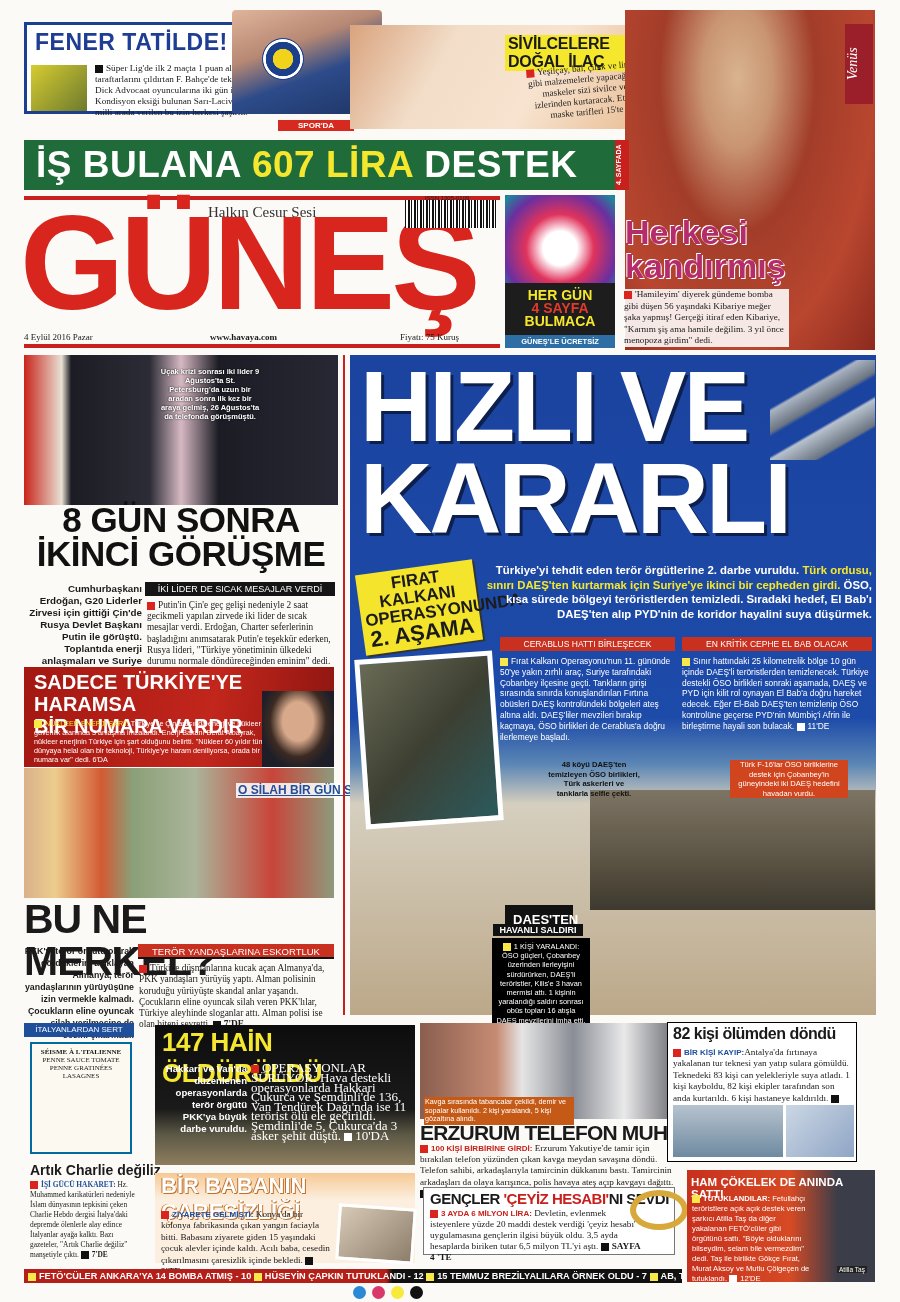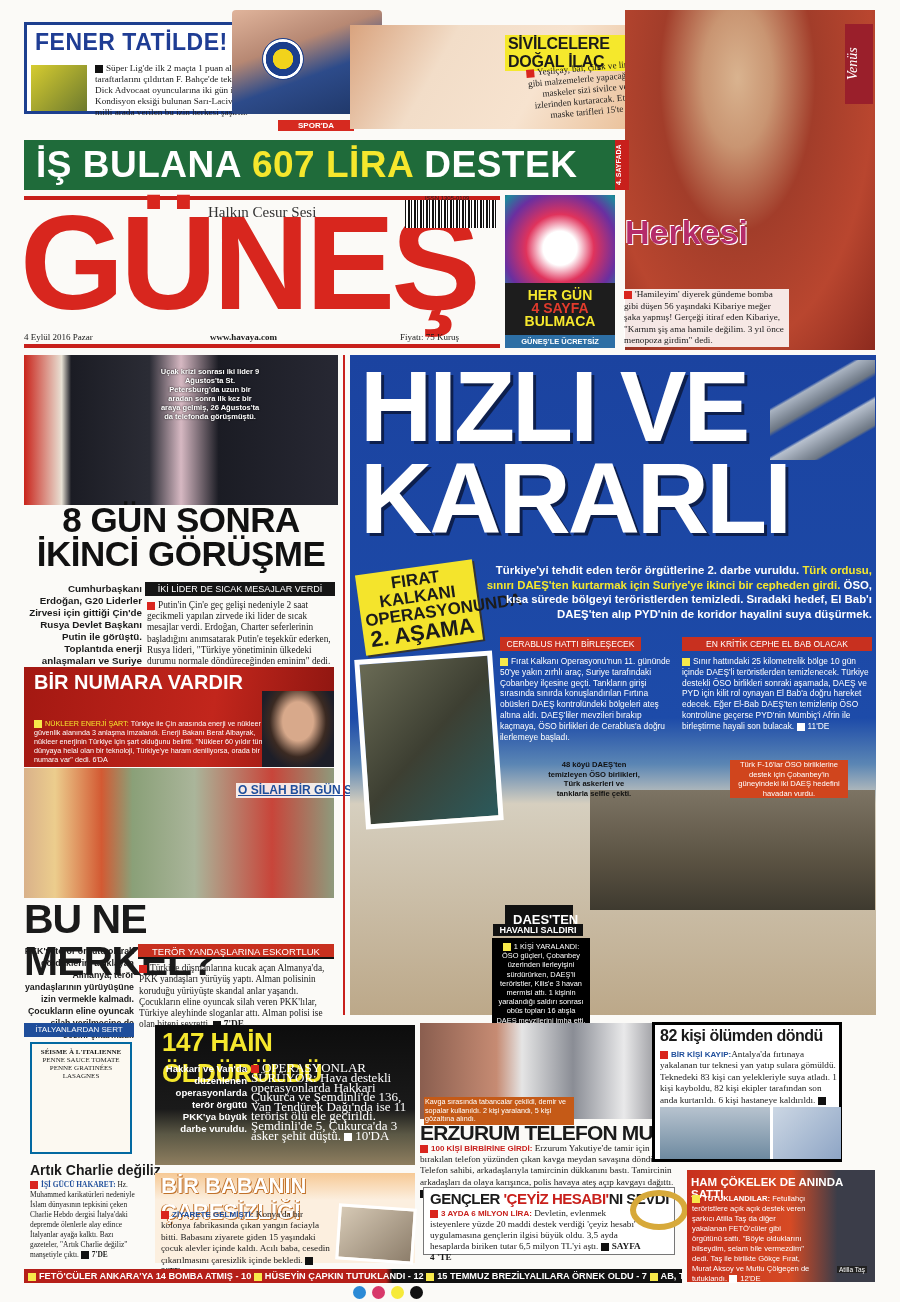--- a/index.html
+++ b/index.html
@@ -62,21 +62,21 @@
 #teror-bar{left:138px;top:944px;width:196px;height:15px;background:#c8301f;color:#fff;font-size:9.5px;text-align:center;font-family:"Liberation Sans",sans-serif;line-height:15px;border-bottom:2px solid #111}
 #teror-text{left:139px;top:963px;width:195px;font-size:9.3px;line-height:11.3px}
 #rule-left{left:343px;top:355px;width:2px;height:660px;background:#c8201c}
 
 #main-bg{left:350px;top:355px;width:526px;height:660px;background:linear-gradient(180deg,#1b43a0 0%,#1d4ba9 55%,#5b86b4 62%,#d6cfbf 68%,#bca889 100%)}
 #h-hizli{left:360px;top:360px;width:470px;font-family:"Liberation Sans",sans-serif;font-weight:900;font-size:100px;line-height:92px;color:#fff;letter-spacing:-3px;text-shadow:3px 3px 0 #0d1f4d}
 #jets{left:770px;top:360px;width:105px;height:100px;background:linear-gradient(150deg,transparent 30%,#a9b3c1 32%,#6c7683 45%,transparent 48%,transparent 60%,#b7c0cd 62%,#6c7683 78%,transparent 80%)}
 #firat{left:360px;top:567px;width:118px;background:#f4e42c;font-family:"Liberation Sans",sans-serif;font-weight:900;font-size:17px;line-height:17px;color:#1b1b1b;transform:rotate(-8deg);padding:4px;text-align:center;box-shadow:2px 2px 0 #333}
 #lead{left:480px;top:563px;width:392px;font-family:"Liberation Sans",sans-serif;font-weight:bold;font-size:11.4px;line-height:14.5px;color:#fff;text-align:right}
 #lead .hl{color:#f5e72d}
-#cer-bar{left:500px;top:637px;width:141px;height:14px;background:#c8301f;color:#fff;font-size:8.5px;text-align:center;line-height:14px;font-family:"Liberation Sans",sans-serif}
+#cer-bar{left:500px;top:637px;width:175px;height:14px;background:#c8301f;color:#fff;font-size:8.5px;text-align:center;line-height:14px;font-family:"Liberation Sans",sans-serif}
 #kritik-bar{left:682px;top:637px;width:190px;height:14px;background:#c8301f;color:#fff;font-size:8.5px;text-align:center;line-height:14px;font-family:"Liberation Sans",sans-serif}
 #cer-text{left:500px;top:656px;width:175px;font-family:"Liberation Sans",sans-serif;font-size:8.4px;line-height:10.8px;color:#fff}
 #kritik-text{left:682px;top:656px;width:192px;font-family:"Liberation Sans",sans-serif;font-size:8.4px;line-height:10.8px;color:#fff}
 #selfie{left:360px;top:655px;width:138px;height:170px;background:linear-gradient(135deg,#6a6b55,#3d3f32 50%,#2b5a5c);border:5px solid #fff;transform:rotate(-4deg)}
 #selfie-cap{left:548px;top:760px;width:92px;font-family:"Liberation Sans",sans-serif;font-weight:bold;font-size:7.6px;line-height:9.5px;text-align:center;color:#111}
 #f16-cap{left:730px;top:760px;width:118px;font-family:"Liberation Sans",sans-serif;font-size:7.6px;line-height:9.5px;text-align:center;color:#fff;background:#d0451d}
 #tank{left:590px;top:790px;width:285px;height:120px;background:linear-gradient(180deg,#7d7464,#5a5242 60%,#3e3a2f)}
 #daes-title{left:505px;top:905px;width:68px;background:#111;color:#fff;font-family:"Liberation Sans",sans-serif;font-weight:bold;font-size:13px;line-height:14px;text-align:center;padding:8px}
 #daes-sub{left:493px;top:924px;width:90px;background:#111;color:#fff;font-family:"Liberation Sans",sans-serif;font-weight:bold;font-size:9px;line-height:12px;text-align:center}
 #daes-text{left:492px;top:938px;width:98px;font-family:"Liberation Sans",sans-serif;font-size:7.4px;line-height:9.2px;color:#fff;text-align:center;background:#000000;padding:4px}
@@ -95,21 +95,21 @@
 #baba-photo{left:182px;top:33px;width:78px;height:56px;background:linear-gradient(135deg,#d6c9b5,#8d7e6b);border:3px solid #fff;transform:rotate(4deg)}
 #erz-photo{left:420px;top:1023px;width:255px;height:96px;background:linear-gradient(90deg,#8a5e4f 0%,#c68b73 30%,#e5e5e5 40%,#8a8d95 60%,#e9e9ea 80%,#6e6f76 100%)}
 #erz-cap{left:424px;top:1097px;width:150px;background:#c55a17;color:#fff;font-family:"Liberation Sans",sans-serif;font-size:7.2px;line-height:8.6px;padding:1px}
 #erz-title{left:420px;top:1121px;font-family:"Liberation Sans",sans-serif;font-weight:900;font-size:21px;letter-spacing:-0.8px}
 #erz-text{left:420px;top:1143px;width:255px;font-size:9.2px;line-height:11.2px}
 #ceyiz-box{left:423px;top:1187px;width:252px;height:68px;border:1px solid #777;background:#fff}
 #ceyiz-title{left:6px;top:2px;font-family:"Liberation Sans",sans-serif;font-weight:900;font-size:15px;letter-spacing:-0.5px}
 #ceyiz-title .r{color:#c8201c}
 #ceyiz-text{left:6px;top:20px;width:212px;font-size:9.2px;line-height:11px}
 #rings{left:630px;top:1190px;width:58px;height:40px;border:6px solid #d7a93a;border-radius:50%}
-#sea-box{left:652px;top:1022px;width:190px;height:140px;border:3px solid #000000;background:#fff}
+#sea-box{left:667px;top:1022px;width:190px;height:140px;border:1px solid #000000;background:#fff}
 #sea-title{left:5px;top:2px;font-family:"Liberation Sans",sans-serif;font-weight:900;font-size:16px;letter-spacing:-0.5px}
 #sea-text{left:5px;top:24px;width:180px;font-size:9.2px;line-height:11.4px}
 #sea-photo{left:5px;top:82px;width:110px;height:52px;background:linear-gradient(180deg,#b7c3cf,#6e8aa0)}
 #sea-photo2{left:118px;top:82px;width:68px;height:52px;background:linear-gradient(135deg,#ccd7e4,#8ea5c5)}
 #ham-box{left:687px;top:1170px;width:188px;height:112px;background:linear-gradient(90deg,#c7301d,#d64a24 55%,#3b3d49 80%)}
 #ham-title{left:4px;top:6px;font-family:"Liberation Sans",sans-serif;font-weight:bold;font-size:11.5px;color:#fff}
 #ham-text{left:5px;top:24px;width:120px;font-family:"Liberation Sans",sans-serif;font-size:7.6px;line-height:10px;color:#fff}
 #ham-cap{left:150px;top:96px;font-size:6.5px;color:#fff;background:#222;padding:0 2px;font-family:"Liberation Sans",sans-serif}
 #ticker{left:24px;top:1269px;width:658px;height:14px;background:linear-gradient(90deg,#b51f19 0%,#b51f19 55%,#111 56%);color:#fff;font-family:"Liberation Sans",sans-serif;font-weight:bold;font-size:9.2px;line-height:14px;white-space:nowrap;overflow:hidden;padding-left:4px}
 .dot{width:13px;height:13px;border-radius:50%;top:1286px}
@@ -128,20 +128,21 @@
 
 <div id="sivilce" class="abs">
   <div id="sivilce-title" class="abs cond">SİVİLCELERE DOĞAL İLAÇ</div>
   <div id="sivilce-text" class="abs"><span class="sq"></span><span>Yeşilçay, bal, çilek ve limon gibi malzemelerle yapacağınız maskeler sizi sivilce ve izlerinden kurtaracak. Etkili maske tarifleri 15'te</span></div>
 </div>
 
 <div id="venus" class="abs"></div>
 <div id="venus-tag" class="abs">Venüs</div>
 <div id="herkesi" class="abs">
   <div>Herkesi</div>
+  <div>kandırmış</div>
 </div>
 <div id="herkesi-text" class="abs"><span class="sq"></span><span>'Hamileyim' diyerek gündeme bomba gibi düşen 56 yaşındaki Kibariye meğer şaka yapmış! Gerçeği itiraf eden Kibariye, "Karnım şiş ama hamile değilim. 3 yıl önce menopoza girdim" dedi.</span></div>
 
 <div id="banner" class="abs">
   <span>İŞ BULANA</span>
   <span class="yel">607 LİRA</span>
   <span>DESTEK</span>
 </div>
 <div id="banner-page" class="abs sans bold">4. SAYFADA</div>
 
@@ -168,20 +169,21 @@
 <div id="h-8gun" class="abs">
   <div>8 GÜN SONRA</div>
   <div>İKİNCİ GÖRÜŞME</div>
 </div>
 <div id="cum-text" class="abs">Cumhurbaşkanı Erdoğan, G20 Liderler Zirvesi için gittiği Çin'de Rusya Devlet Başkanı Putin ile görüştü. Toplantıda enerji anlaşmaları ve Suriye meselesi masaya yatırıldı.</div>
 <div id="iki-bar" class="abs cond">İKİ LİDER DE SICAK MESAJLAR VERDİ</div>
 <div id="iki-text" class="abs"><span class="sq"></span><span>Putin'in Çin'e geç gelişi nedeniyle 2 saat gecikmeli yapılan zirvede iki lider de sıcak mesajlar verdi. Erdoğan, Charter seferlerinin başladığını anımsatarak Putin'e teşekkür ederken, Rusya lideri, "Türkiye yönetiminin ülkedeki durumu normale döndüreceğinden eminim" dedi.</span> <span class="sq k"></span><b>12'DE</b></div>
 
 <div id="haram" class="abs">
   <div id="haram-title" class="abs">
+    <div>SADECE TÜRKİYE'YE HARAMSA</div>
     <div>BİR NUMARA VARDIR</div>
   </div>
   <div id="haram-text" class="abs"><span class="sq y"></span><span style="color:#f5e72d">NÜKLEER ENERJİ ŞART:</span> <span>Türkiye ile Çin arasında enerji ve nükleer güvenlik alanında 3 anlaşma imzalandı. Enerji Bakanı Berat Albayrak, nükleer enerjinin Türkiye için şart olduğunu belirtti. "Nükleer 60 yıldır tüm dünyaya helal olan bir teknoloji, Türkiye'ye haram deniliyorsa, orada bir numara var" dedi.</span> <span>6'DA</span></div>
   <div id="albayrak" class="abs"></div>
 </div>
 
 <div id="merkel-photo" class="abs"></div>
 <div id="silah" class="abs">O SİLAH BİR GÜN SİZE DE DÖNER!</div>
 <div id="h-merkel" class="abs">BU NE MERKEL?</div>
 <div id="pkk-text" class="abs">PKK'yı terör örgütü olarak gördüklerini açıklayan Almanya, terör yandaşlarının yürüyüşüne izin vermekle kalmadı. Çocukların eline oyuncak silah verilmesine de sesini çıkarmadı.</div>

